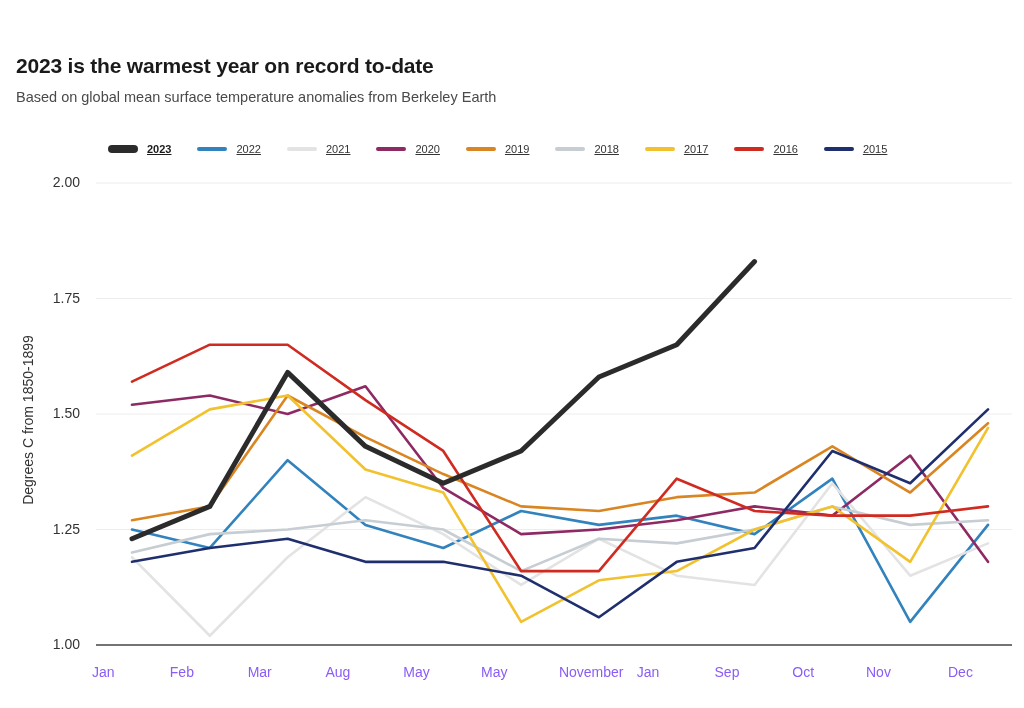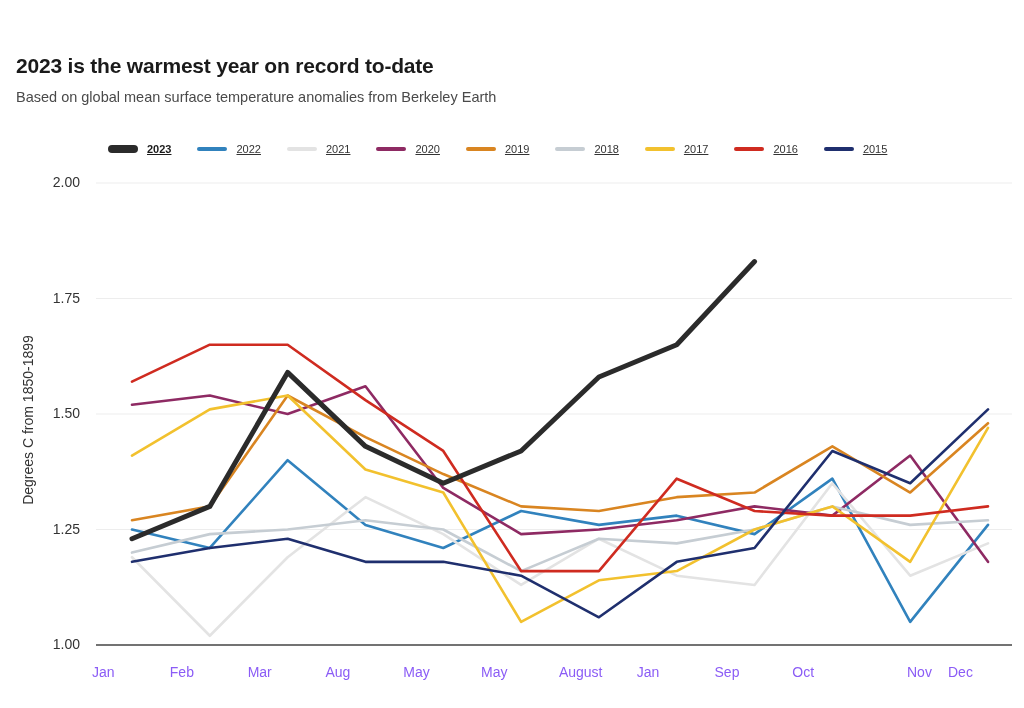--- a/index.html
+++ b/index.html
@@ -206,25 +206,25 @@
       <div class="ytick-label" style="left: 20px; top: 247.5px;">1.75</div>
       <div class="ytick-label" style="left: 20px; top: 363px;">1.50</div>
       <div class="ytick-label" style="left: 20px; top: 478.5px;">1.25</div>
       <div class="ytick-label" style="left: 20px; top: 594px;">1.00</div>
       <div class="xtick-label" style="left: 92px; width: 80px;">Jan</div>
       <div class="xtick-label" style="left: 169.818px; width: 80px;">Feb</div>
       <div class="xtick-label" style="left: 247.636px; width: 80px;">Mar</div>
       <div class="xtick-label" style="left: 325.455px; width: 80px;">Aug</div>
       <div class="xtick-label" style="left: 403.273px; width: 80px;">May</div>
       <div class="xtick-label" style="left: 481.091px; width: 80px;">May</div>
-      <div class="xtick-label" style="left: 558.909px; width: 80px;">August</div>
+      <div class="xtick-label" style="left: 558.909px; width: 80px;">November</div>
       <div class="xtick-label" style="left: 636.727px; width: 80px;">Jan</div>
       <div class="xtick-label" style="left: 714.545px; width: 80px;">Sep</div>
       <div class="xtick-label" style="left: 792.364px; width: 80px;">Oct</div>
-      <div class="xtick-label" style="left: 907px; width: 80px;">Nov</div>
+      <div class="xtick-label" style="left: 866px; width: 80px;">Nov</div>
       <div class="xtick-label" style="left: 948px; width: 80px;">Dec</div>
       <div class="ylabel">Degrees C from 1850-1899</div>
     </div>
 
   <div class="footer-logo">
     <div class="code-badge">&lt;/&gt;</div>
     <div class="cb-logo"><span class="cb-c">C</span><span class="cb-b">B</span></div>
   </div>
 
 </div>

